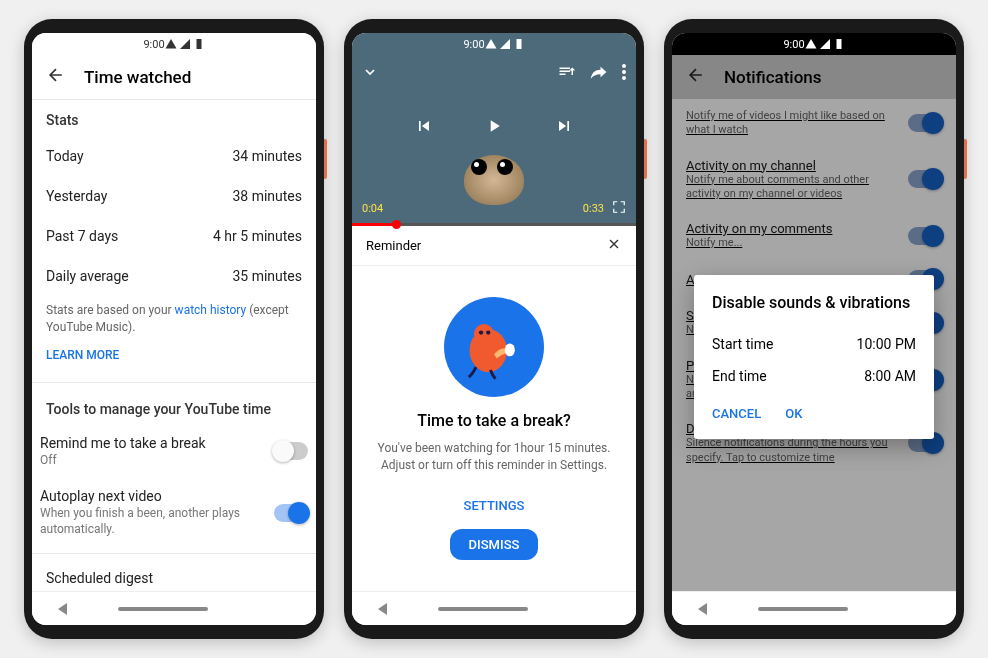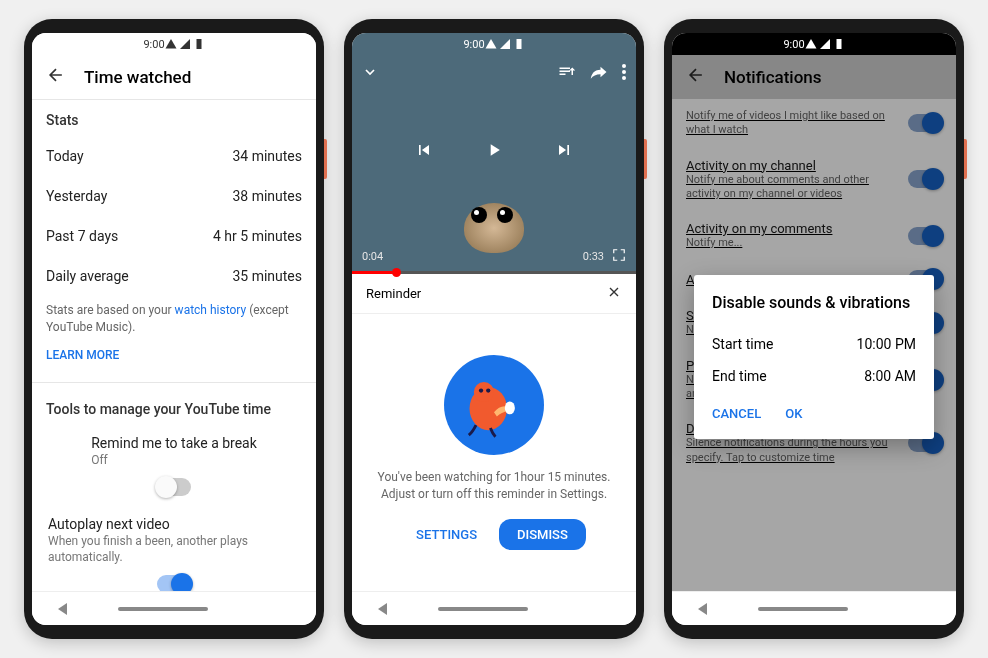--- a/index.html
+++ b/index.html
@@ -20,54 +20,54 @@
 
 .p1-header { padding: 10px 14px; display: flex; align-items: center; gap: 18px; border-bottom: 1px solid #e6e6e6; }
 .p1-header .title { font-size: 17px; font-weight: 500; }
 .p1-body { flex: 1; overflow-y: auto; }
 .p1-section-title { padding: 12px 14px 8px; font-size: 14px; font-weight: 500; color: #333; }
 .p1-row { padding: 12px 14px; display: flex; justify-content: space-between; font-size: 14px; color: #222; }
 .p1-note { padding: 6px 14px; font-size: 12px; color: #666; line-height: 1.4; }
 .p1-note .link { color: #1a73e8; }
 .p1-learn { padding: 6px 14px 14px; color: #1a73e8; font-size: 12px; font-weight: 500; }
 .p1-divider { height: 1px; background: #e6e6e6; margin: 6px 0; }
-.p1-setting { padding: 10px 16px; display: flex; justify-content: space-between; align-items: center; gap: 10px; flex-direction: column; }
+.p1-setting { padding: 10px 8px; display: flex; justify-content: space-between; align-items: center; gap: 10px; }
 .p1-setting .txt { flex: 1; }
 .p1-setting .lbl { font-size: 14px; color: #222; }
 .p1-setting .sub { font-size: 12px; color: #777; margin-top: 2px; line-height: 1.3; }
 .toggle { width: 34px; height: 18px; border-radius: 9px; position: relative; flex-shrink: 0; }
 .toggle.off { background: #ccc; }
 .toggle.off::after { content: ''; position: absolute; left: -2px; top: -2px; width: 22px; height: 22px; background: #fafafa; border-radius: 50%; box-shadow: 0 1px 3px rgba(0,0,0,0.3); }
 .toggle.on { background: #a3c5f5; }
 .toggle.on::after { content: ''; position: absolute; right: -2px; top: -2px; width: 22px; height: 22px; background: #1a73e8; border-radius: 50%; box-shadow: 0 1px 3px rgba(0,0,0,0.3); }
 .p1-cut { padding: 10px 14px 0; font-size: 14px; color: #222; }
 
 
-.p2-video { height: 238px; background: #4d6a7a; position: relative; color: #e5e5e5; }
+.p2-video { height: 190px; background: #4d6a7a; position: relative; color: #fde047; }
 .p2-vtop { position: absolute; top: 24px; left: 0; right: 0; padding: 6px 10px; display: flex; justify-content: space-between; align-items: center; }
 .p2-vtop-r { display: flex; gap: 14px; align-items: center; }
 .p2-vmid { position: absolute; top: 50%; left: 0; right: 0; transform: translateY(-50%); display: flex; justify-content: center; gap: 50px; align-items: center; }
 .p2-vmid svg { width: 20px; height: 20px; }
 .p2-play-lg { width: 36px; height: 36px; }
 .p2-vbot { position: absolute; bottom: 6px; left: 0; right: 0; padding: 0 10px; display: flex; justify-content: space-between; align-items: center; font-size: 11px; }
 .p2-spider { position: absolute; bottom: 18px; left: 50%; transform: translateX(-50%); width: 90px; height: 70px; }
 .p2-spider .body { width: 60px; height: 50px; background: radial-gradient(ellipse at center, #d4b896, #8a6f4a); border-radius: 50% 50% 45% 45%; position: absolute; left: 15px; top: 20px; }
 .p2-spider .eye { width: 16px; height: 16px; background: #000; border-radius: 50%; position: absolute; top: 24px; }
 .p2-spider .eye.l { left: 22px; } .p2-spider .eye.r { left: 48px; }
 .p2-spider .eye::after { content: ''; position: absolute; width: 5px; height: 5px; background: #fff; border-radius: 50%; top: 3px; left: 3px; }
 .p2-progress { height: 3px; background: #555; position: relative; }
 .p2-progress::before { content: ''; position: absolute; left: 0; width: 14%; height: 100%; background: #ff0000; }
 .p2-progress::after { content: ''; position: absolute; left: 14%; top: -3px; width: 9px; height: 9px; background: #ff0000; border-radius: 50%; }
 .p2-reminder-bar { padding: 10px 14px; display: flex; justify-content: space-between; align-items: center; border-bottom: 1px solid #eee; font-size: 13px; }
 .p2-break { flex: 1; display: flex; flex-direction: column; align-items: center; justify-content: center; text-align: center; padding: 14px; }
 .p2-illus { width: 100px; height: 100px; border-radius: 50%; background: #1a73e8; margin-bottom: 14px; display: flex; align-items: center; justify-content: center; }
 .p2-illus svg { width: 72px; height: 72px; }
 .p2-break-title { font-size: 16px; font-weight: 500; margin-bottom: 10px; }
 .p2-break-sub { font-size: 12px; color: #666; line-height: 1.4; margin-bottom: 16px; }
-.p2-btns { display: flex; gap: 8px; }
+.p2-btns { display: flex; gap: 8px; flex-direction: column; }
 .p2-btn-txt { color: #1a73e8; font-size: 13px; font-weight: 500; padding: 8px 14px; }
 .p2-btn-fill { background: #1a73e8; color: #fff; font-size: 13px; font-weight: 500; padding: 8px 18px; border-radius: 12px; }
 
 
 .p3-overlay { position: absolute; inset: 0; background: rgba(0,0,0,0.35); z-index: 5; }
 .p3-bg { flex: 1; overflow: hidden; filter: brightness(0.85); }
 .p3-header { padding: 10px 14px; display: flex; align-items: center; gap: 18px; background: #f5f5f5; }
 .p3-header .title { font-size: 17px; font-weight: 500; }
 .p3-item { padding: 10px 14px; display: flex; justify-content: space-between; align-items: center; gap: 10px; }
 .p3-item .txt { flex: 1; text-decoration: underline; }
@@ -230,20 +230,21 @@
               <ellipse cx="42" cy="55" rx="26" ry="30" fill="#f15a2e"></ellipse>
               <circle cx="36" cy="32" r="14" fill="#f15a2e"></circle>
               <circle cx="32" cy="30" r="3" fill="#1a1a4a"></circle>
               <circle cx="42" cy="30" r="3" fill="#1a1a4a"></circle>
               <path d="M50 60 Q58 50 68 52 L70 58 Q60 60 54 66z" fill="#ffb870"></path>
               <ellipse cx="72" cy="54" rx="7" ry="9" fill="#fff"></ellipse>
               <path d="M25 78 Q20 88 15 92" stroke="#1a1a4a" stroke-width="4" fill="none"></path>
               <path d="M45 82 Q48 90 52 94" stroke="#1a1a4a" stroke-width="4" fill="none"></path>
             </svg>
         </div>
+        <div class="p2-break-title">Time to take a break?</div>
         <div class="p2-break-sub"><span>You've been watching for 1hour 15 minutes.</span><br><span>Adjust or turn off this reminder in Settings.</span></div>
         <div class="p2-btns">
           <div class="p2-btn-txt">SETTINGS</div>
           <div class="p2-btn-fill">DISMISS</div>
         </div>
       </div>
     </div>
     <div class="nav-bar">
       <div class="nav-tri"></div>
       <div class="nav-pill"></div>

